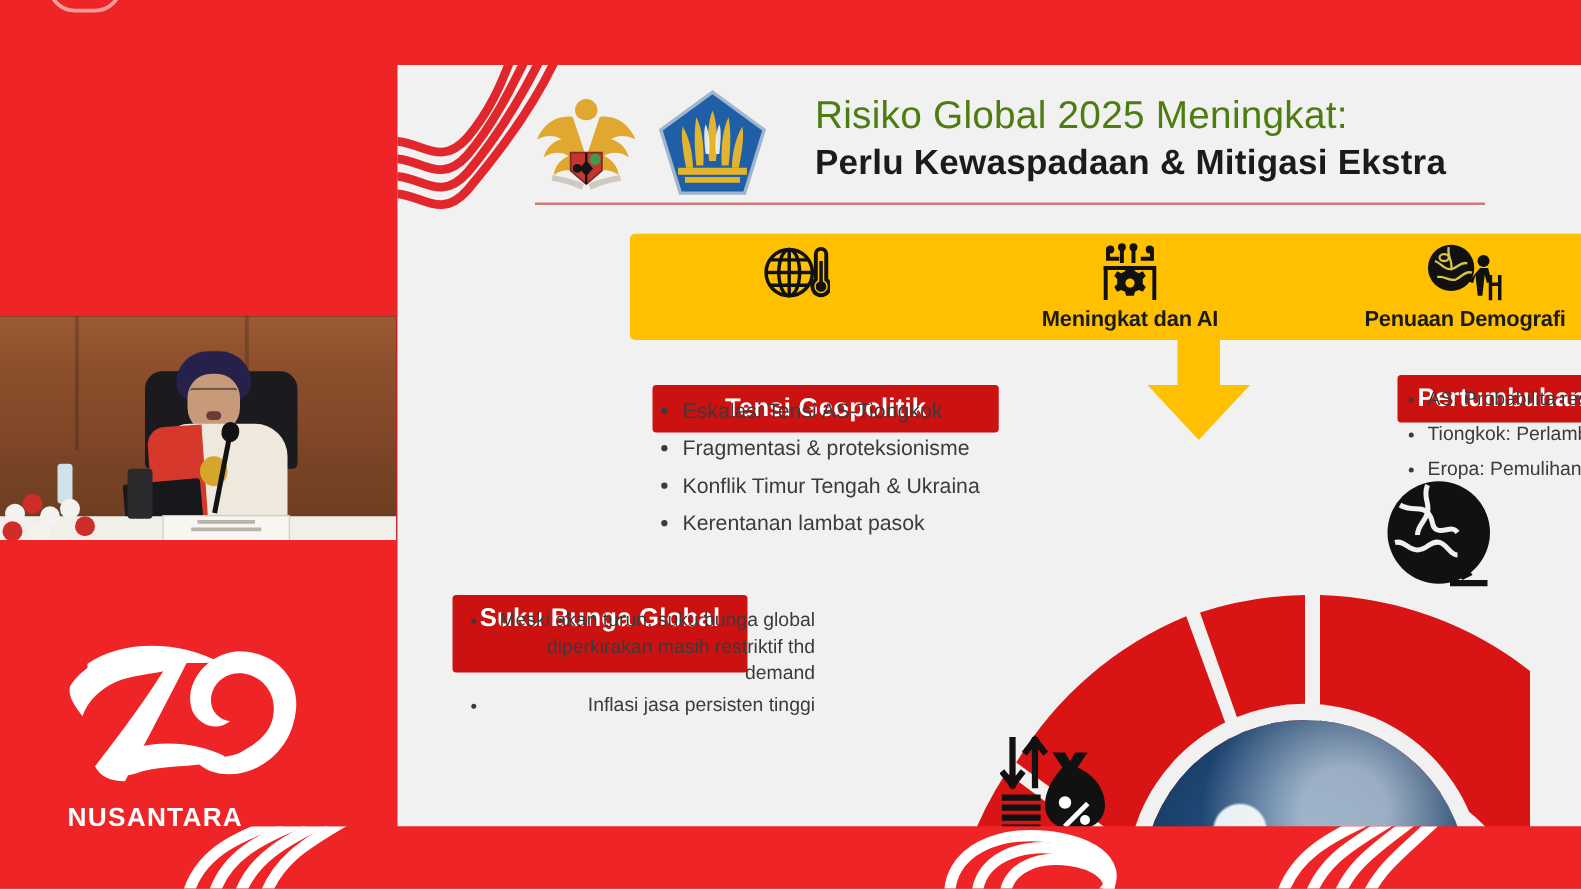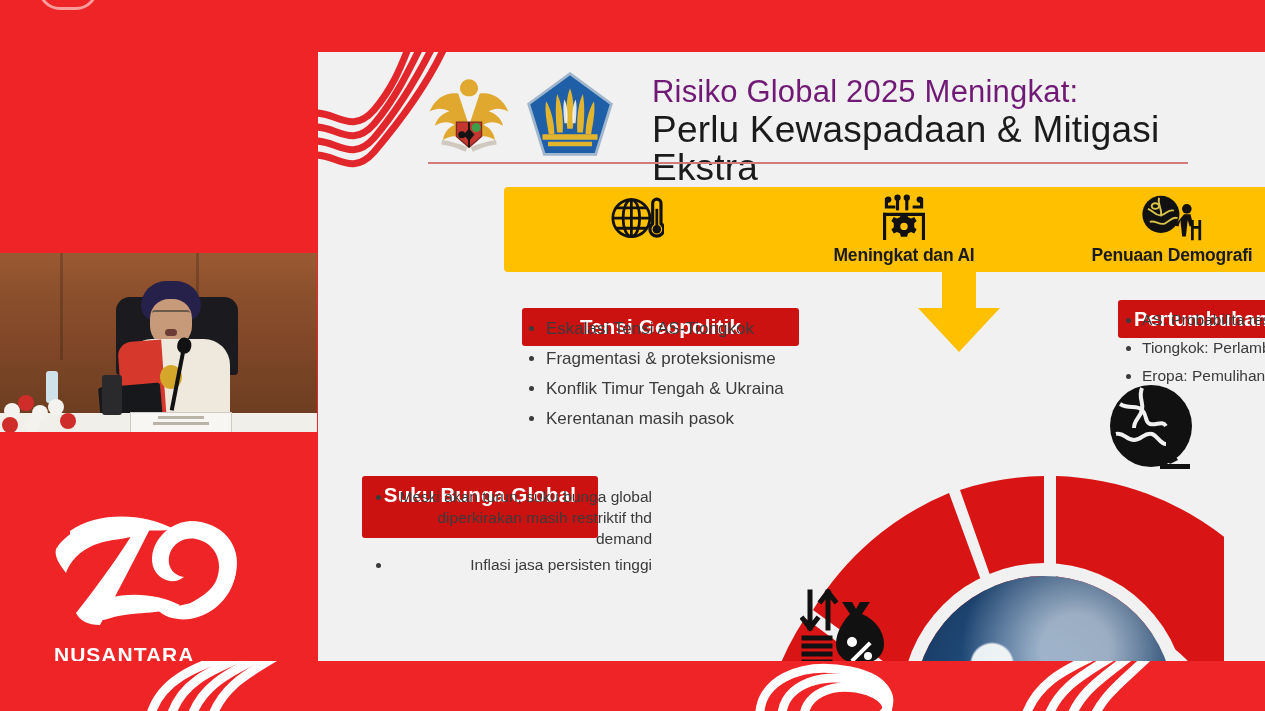--- a/index.html
+++ b/index.html
@@ -84,22 +84,22 @@
 
   
   .ribbon{position:absolute;left:-18px;top:-4px;width:180px;height:130px;overflow:hidden;}
   .ribbon svg{position:absolute;left:0;top:0;}
 
   
   .hdr{position:absolute;left:0;top:0;width:100%;height:120px;}
   .garuda{position:absolute;left:106px;top:20px;width:90px;height:86px;}
   .kemenkeu{position:absolute;left:206px;top:18px;width:92px;height:90px;}
   .titles{position:absolute;left:334px;top:20px;}
-  .t1{font-size:31px;color:#701a75;line-height:39px;letter-spacing:.2px;}
-  .t2{font-size:37px;color:#1b1b1b;font-weight:normal;line-height:38px;letter-spacing:.2px;}
+  .t1{font-size:31px;color:#4d7c0f;line-height:39px;letter-spacing:.2px;}
+  .t2{font-size:28px;color:#1b1b1b;font-weight:bold;line-height:38px;letter-spacing:.2px;}
   .hr{position:absolute;left:110px;top:110px;width:760px;height:2px;background:#d27b7b;}
 
   
   .ybar{
     position:absolute;left:186px;top:135px;width:800px;height:85px;
     background:#ffc000;border-radius:4px;
   }
   .ycell{position:absolute;top:0;width:264px;height:100%;text-align:center;}
   .ycell .ic{height:52px;display:flex;align-items:center;justify-content:center;padding-top:6px;}
   .ycell .lb{font-size:17.5px;font-weight:bold;color:#1b1b1b;letter-spacing:-.2px;}
@@ -380,21 +380,21 @@
 
     <div class="earth"></div>
   </div>
 
   <div id="panel-geo">
     <div class="chip">Tensi Geopolitik</div>
     <ul class="bullets" style="position:relative">
       <li>Eskalasi Tensi AS-Tiongkok</li>
       <li>Fragmentasi &amp; proteksionisme</li>
       <li>Konflik Timur Tengah &amp; Ukraina</li>
-      <li>Kerentanan masih pasok</li>
+      <li>Kerentanan lambat pasok</li>
     </ul>
   </div>
 
   <div id="panel-rate">
     <div class="chip">
       <div>Suku Bunga Global</div>
     </div>
     <ul class="bullets" style="position:relative">
       <li>Meski akan turun, suku bunga global diperkirakan masih restriktif thd demand</li>
       <li>Inflasi jasa persisten tinggi</li>

